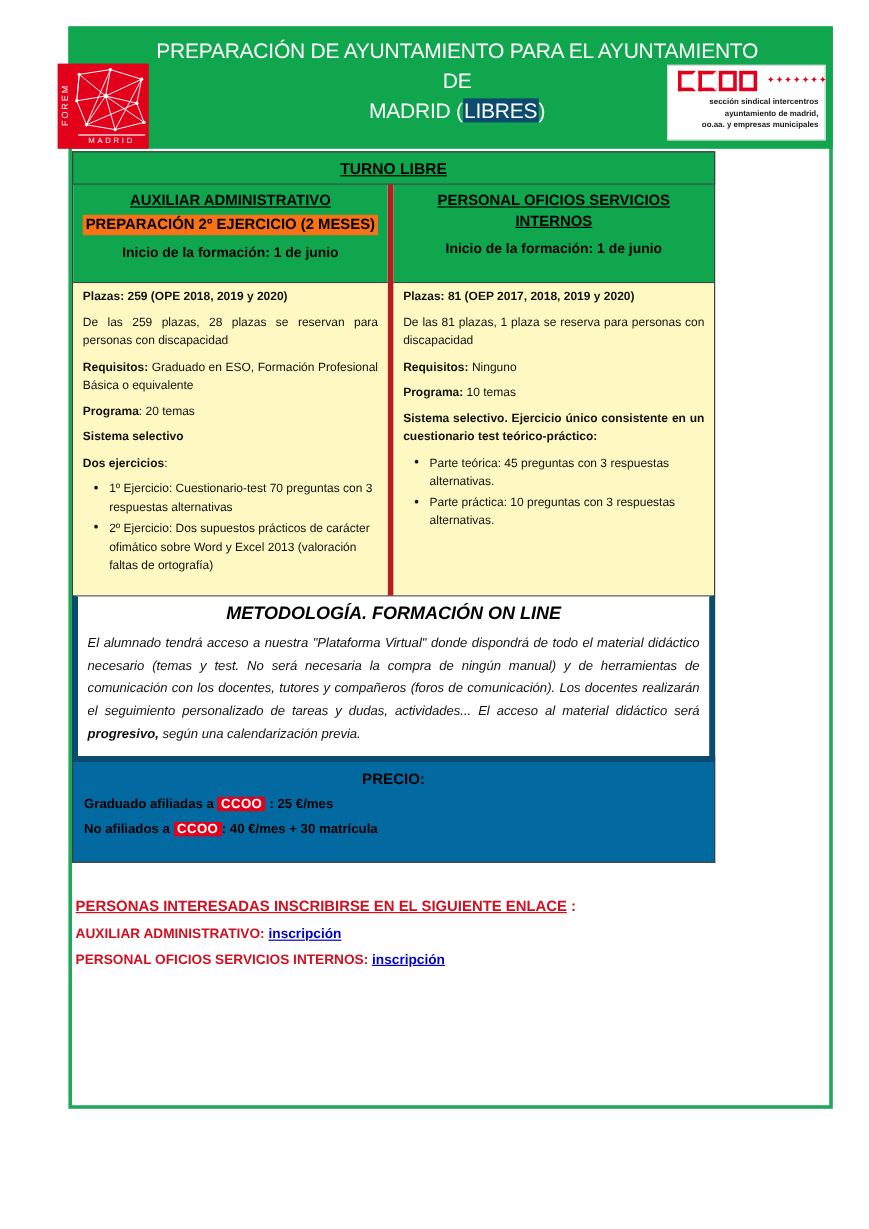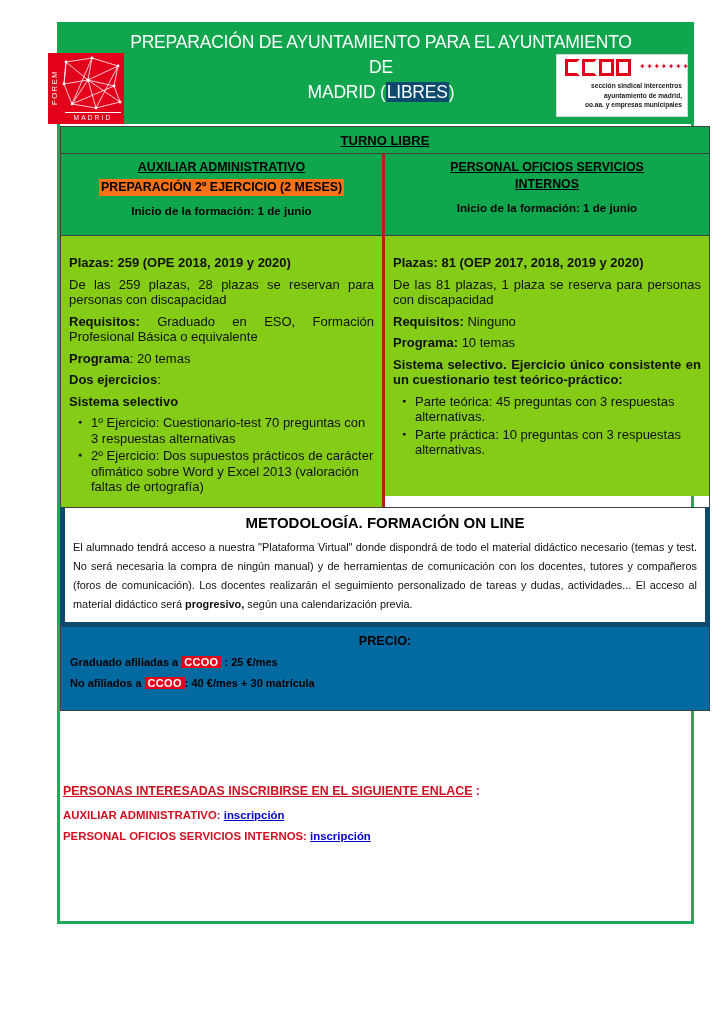--- a/index.html
+++ b/index.html
@@ -150,21 +150,21 @@
     font-weight: bold;
     padding-right: 3px;
     font-family: "Liberation Sans", sans-serif;
   }
 
   
   .table-wrap {
     position: absolute;
     left: 60px;
     top: 126px;
-    width: 650px;
+    width: 536px;
     z-index: 3;
   }
   .row-turno {
     background: #0FA64E;
     border: 1px solid #3f3f3f;
     border-bottom: 1px solid #3f3f3f;
     height: 28px;
     display: flex;
     align-items: center;
     justify-content: center;
@@ -176,21 +176,21 @@
     text-decoration: underline;
     font-family: "Liberation Sans", sans-serif;
   }
 
   .two-col {
     display: flex;
     border-left: 1px solid #3f3f3f;
     border-right: 1px solid #3f3f3f;
   }
   .col { width: 50%; }
-  .col-left { border-right: 3px solid #b91c1c; }
+  .col-left { border-right: 5px solid #b91c1c; }
 
   .col-head {
     background: #0FA64E;
     height: 82px;
     padding: 5px 6px 0 6px;
     text-align: center;
     border-bottom: 1px solid #3f3f3f;
   }
   .col-head .t1 {
     color: #000; font-weight: bold; font-size: 12.4px;
@@ -204,24 +204,24 @@
     line-height: 17px; margin-top: 3px; padding: 0 2px;
     font-family: "Liberation Sans", sans-serif;
   }
   .col-head .t3 {
     color: #000; font-weight: bold; font-size: 11.6px;
     margin-top: 7px; line-height: 15px;
     font-family: "Liberation Sans", sans-serif;
   }
 
   .col-body {
-    background: #84cc16;
-    padding: 19px 8px 10px 8px;
+    background: #fef9c3;
+    padding: 4px 8px 10px 8px;
     min-height: 260px;
-    font-size: 13px;
+    font-size: 10px;
     line-height: 15.5px;
     color: #111;
     font-family: "Liberation Sans", sans-serif;
   }
   .col-body p { margin: 0 0 6px 0; text-align: justify; }
   .col-body b { font-weight: bold; }
   .col-body ul {
     margin: 1px 0 0 0;
     padding-left: 22px;
     list-style: none;
@@ -245,20 +245,21 @@
   a.link {
     color: #0000CC;
     text-decoration: underline;
   }
 
   
   .sec-box {
     border: 5px solid #0c4a6e;
     border-top: 1px solid #3f3f3f;
     background: #ffffff;
+    font-style: italic;
   }
   .sec-title {
     text-align: center;
     font-weight: bold;
     font-size: 15px;
     color: #000;
     padding: 6px 0 7px 0;
     font-family: "Liberation Sans", sans-serif;
   }
   .sec-para {
@@ -308,21 +309,20 @@
     top: 748px;
     width: 620px;
     z-index: 3;
   }
   .links-title {
     color: #D01020;
     font-weight: bold;
     font-size: 12.4px;
     font-family: "Liberation Sans", sans-serif;
     margin-bottom: 11px;
-    margin-top: 36px;
   }
   .links-title u { text-decoration: underline; }
   .links-row {
     color: #D01020;
     font-weight: bold;
     font-size: 11.4px;
     margin-bottom: 9px;
     font-family: "Liberation Sans", sans-serif;
   }
   .links-row a.link { font-weight: bold; }
@@ -397,22 +397,22 @@
         <div class="col-head">
           <div class="t1">AUXILIAR ADMINISTRATIVO</div>
           <div class="t2">PREPARACIÓN 2º EJERCICIO (2 MESES)</div>
           <div class="t3">Inicio de la formación: 1 de junio</div>
         </div>
         <div class="col-body">
           <p><b>Plazas:</b><b> 259 (OPE 2018, 2019 y 2020)</b></p>
           <p>De las 259 plazas, 28 plazas se reservan para personas con discapacidad</p>
           <p><b>Requisitos:</b><span> Graduado en ESO, Formación Profesional Básica o equivalente</span></p>
           <p><b>Programa</b><span>: 20 temas</span></p>
+          <p><b>Sistema selectivo</b></p>
           <p><b>Dos ejercicios</b><span>:</span></p>
-          <p><b>Sistema selectivo</b></p>
           <ul>
             <li>1º Ejercicio: Cuestionario-test 70 preguntas con 3 respuestas alternativas</li>
             <li>2º Ejercicio: Dos supuestos prácticos de carácter ofimático sobre Word y Excel 2013 (valoración faltas de ortografía)</li>
           </ul>
         </div>
       </div>
 
       <div class="col">
         <div class="col-head">
           <div class="t1">PERSONAL OFICIOS SERVICIOS</div>

